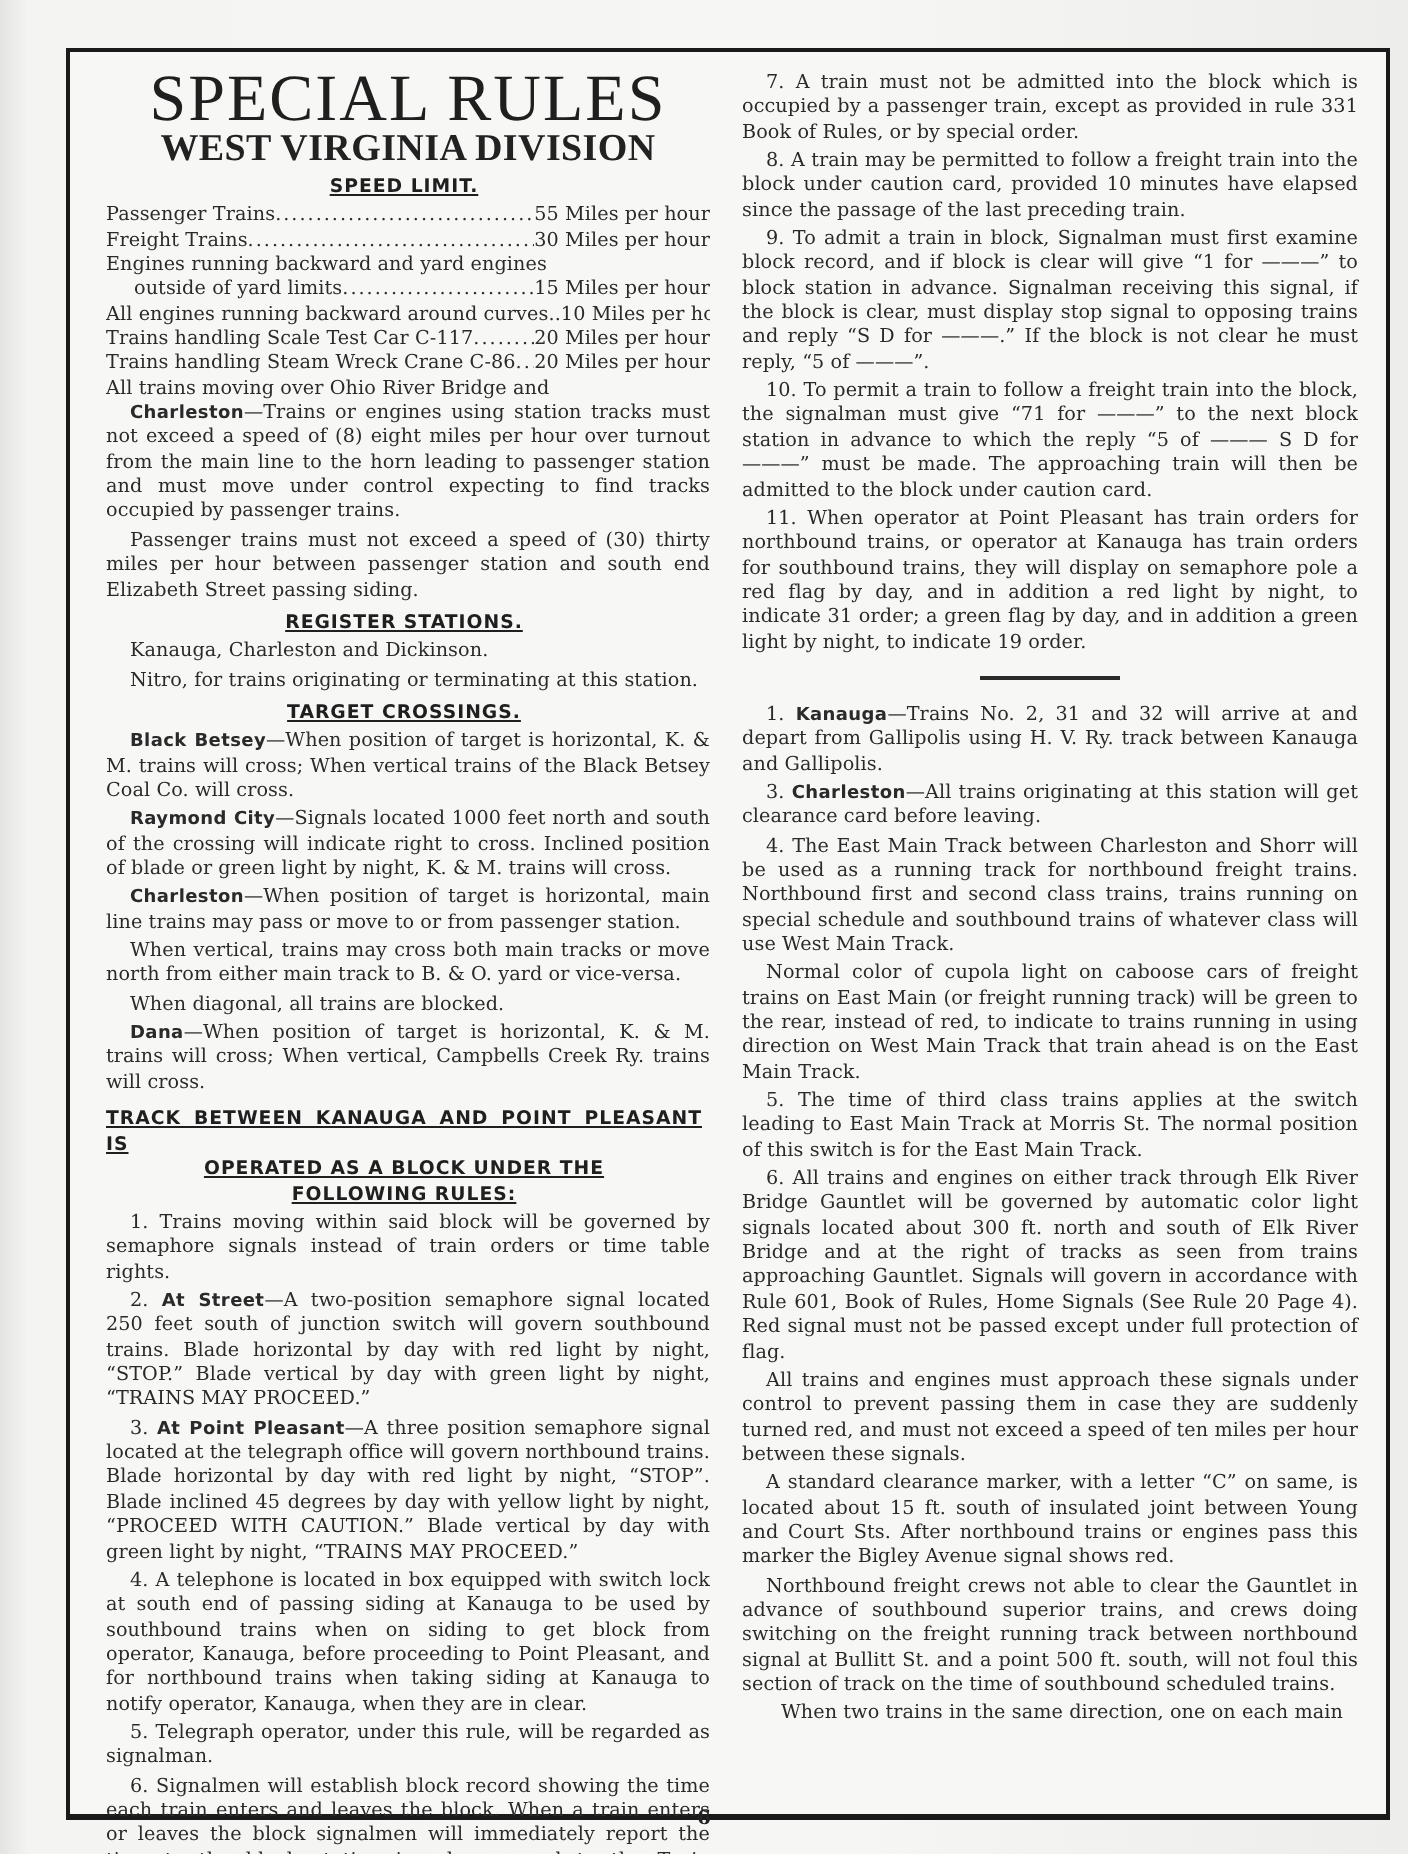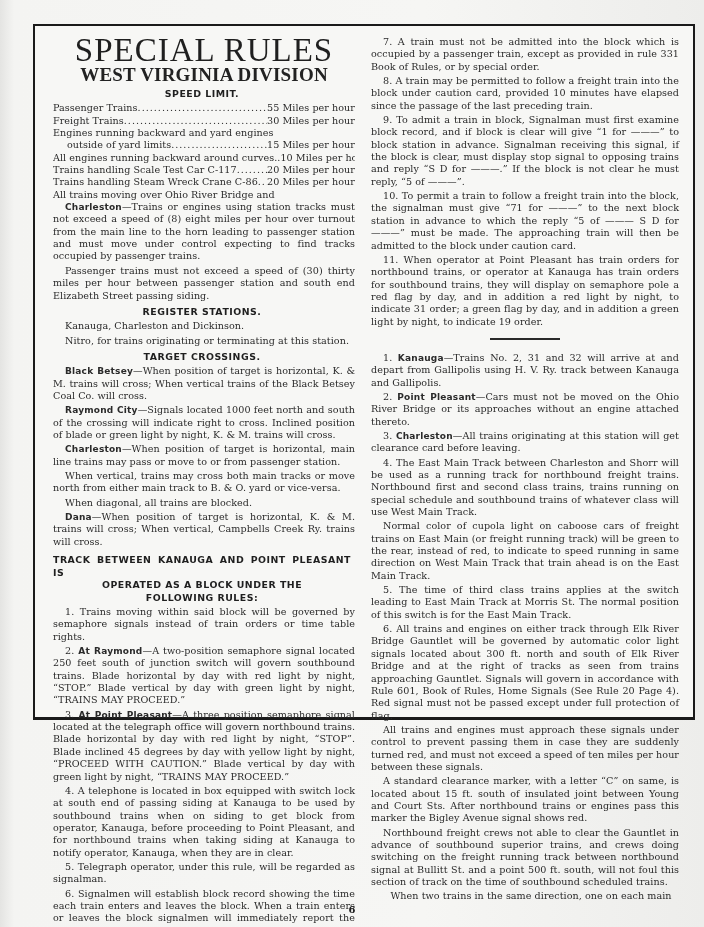--- a/index.html
+++ b/index.html
@@ -8,21 +8,21 @@
     background: #f2f2f0;
     font-family: "DejaVu Serif", "Liberation Serif", serif;
     color: #2a2a2a;
     position: relative;
   }
   .page-shadow {
     position: absolute; left: 0; top: 0; width: 704px; height: 927px;
     background: linear-gradient(90deg, #e4e4e2 0px, #f4f4f2 14px, #f6f6f4 60%, #ededeb 100%);
   }
   .frame {
-    position: absolute; left: 33px; top: 24px; width: 662px; height: 696px;
+    position: absolute; left: 33px; top: 24px; width: 662px; height: 886px;
     border: 2px solid #1a1a1a;
     border-bottom-width: 3px;
     box-sizing: border-box;
     background: #f7f7f5;
   }
   .col {
     position: absolute; top: 8px;
     font-size: 9.6px; line-height: 12.35px;
     text-align: justify;
     letter-spacing: 0.05px;
@@ -36,20 +36,21 @@
   }
   .subtitle {
     text-align: center; font-family: "Liberation Serif", serif;
     font-size: 19px; line-height: 18px; font-weight: bold; margin: 0 0 3px 0;
     letter-spacing: 0.2px; color: #222;
   }
   .heading {
     text-align: center; font-family: "DejaVu Sans", "Liberation Sans", sans-serif;
     font-weight: bold; font-size: 9.4px; letter-spacing: 0.5px; margin: 4px 4px 2px 0;
     color: #1f1f1f;
+    text-decoration: underline;
   }
   .heading.block { text-align: center; line-height: 12.5px; margin-top: 6px; }
   .speed-row { display: flex; white-space: nowrap; overflow: hidden; align-items: center; }
   .speed-row .lbl { flex: 0 0 auto; }
   .speed-row .dots { flex: 1 1 auto; overflow: hidden; letter-spacing: 1px; }
   .speed-row .dots::after { content: "............................................................................................"; }
   .speed-row .val { flex: 0 0 auto; }
   .speed-row.indent .lbl { padding-left: 14px; }
   .plain-line { white-space: nowrap; }
   p { margin: 0 0 2px 0; text-indent: 12px; }
@@ -122,41 +123,40 @@
     <p><span>When diagonal, all trains are blocked.</span></p>
     <p><span class="place">Dana</span><span>—When position of target is horizontal, K. &amp; M. trains will cross; When vertical, Campbells Creek Ry. trains will cross.</span></p>
 
     <div class="heading block">
       <div style="text-align:justify;text-align-last:justify;">TRACK BETWEEN KANAUGA AND POINT PLEASANT IS</div>
       <div>OPERATED AS A BLOCK UNDER THE</div>
       <div>FOLLOWING RULES:</div>
     </div>
 
     <p><span>1.</span> <span>Trains moving within said block will be governed by semaphore signals instead of train orders or time table rights.</span></p>
-    <p><span>2.</span> <span class="place">At Raymond</span><span>—A two-position semaphore signal located 250 feet south of junction switch will govern southbound trains. Blade horizontal by day with red light by night, “STOP.” Blade vertical by day with green light by night, “TRAINS MAY PROCEED.”</span></p>
+    <p><span>2.</span> <span class="place">At Street</span><span>—A two-position semaphore signal located 250 feet south of junction switch will govern southbound trains. Blade horizontal by day with red light by night, “STOP.” Blade vertical by day with green light by night, “TRAINS MAY PROCEED.”</span></p>
     <p><span>3.</span> <span class="place">At Point Pleasant</span><span>—A three position semaphore signal located at the telegraph office will govern northbound trains. Blade horizontal by day with red light by night, “STOP”. Blade inclined 45 degrees by day with yellow light by night, “PROCEED WITH CAUTION.” Blade vertical by day with green light by night, “TRAINS MAY PROCEED.”</span></p>
     <p><span>4.</span> <span>A telephone is located in box equipped with switch lock at south end of passing siding at Kanauga to be used by southbound trains when on siding to get block from operator, Kanauga, before proceeding to Point Pleasant, and for northbound trains when taking siding at Kanauga to notify operator, Kanauga, when they are in clear.</span></p>
     <p><span>5.</span> <span>Telegraph operator, under this rule, will be regarded as signalman.</span></p>
     <p><span>6.</span> <span>Signalmen will establish block record showing the time each train enters and leaves the block. When a train enters or leaves the block signalmen will immediately report the time to the block station in advance and to the Train Dispatcher.</span></p>
   </div>
 
   <div class="col right">
     <p><span>7.</span> <span>A train must not be admitted into the block which is occupied by a passenger train, except as provided in rule 331 Book of Rules, or by special order.</span></p>
     <p><span>8.</span> <span>A train may be permitted to follow a freight train into the block under caution card, provided 10 minutes have elapsed since the passage of the last preceding train.</span></p>
     <p><span>9.</span> <span>To admit a train in block, Signalman must first examine block record, and if block is clear will give “1 for ———” to block station in advance. Signalman receiving this signal, if the block is clear, must display stop signal to opposing trains and reply “S D for ———.” If the block is not clear he must reply, “5 of ———”.</span></p>
     <p><span>10.</span> <span>To permit a train to follow a freight train into the block, the signalman must give “71 for ———” to the next block station in advance to which the reply “5 of ——— S D for ———” must be made. The approaching train will then be admitted to the block under caution card.</span></p>
     <p><span>11.</span> <span>When operator at Point Pleasant has train orders for northbound trains, or operator at Kanauga has train orders for southbound trains, they will display on semaphore pole a red flag by day, and in addition a red light by night, to indicate 31 order; a green flag by day, and in addition a green light by night, to indicate 19 order.</span></p>
 
     <div class="rule-sep"></div>
 
     <p><span>1.</span> <span class="place">Kanauga</span><span>—Trains No. 2, 31 and 32 will arrive at and depart from Gallipolis using H. V. Ry. track between Kanauga and Gallipolis.</span></p>
-    <p><span>2.</span> <span class="place">Point Pleasant</span><span>—Cars must not be moved on the Ohio River Bridge or its approaches without an engine attached thereto.</span></p>
     <p><span>3.</span> <span class="place">Charleston</span><span>—All trains originating at this station will get clearance card before leaving.</span></p>
     <p><span>4.</span> <span>The East Main Track between Charleston and Shorr will be used as a running track for northbound freight trains. Northbound first and second class trains, trains running on special schedule and southbound trains of whatever class will use West Main Track.</span></p>
-    <p>Normal color of cupola light on caboose cars of freight trains on East Main (or freight running track) will be green to the rear, instead of red, to indicate to speed running in same direction on West Main Track that train ahead is on the East Main Track.</p>
+    <p>Normal color of cupola light on caboose cars of freight trains on East Main (or freight running track) will be green to the rear, instead of red, to indicate to trains running in using direction on West Main Track that train ahead is on the East Main Track.</p>
     <p><span>5.</span> <span>The time of third class trains applies at the switch leading to East Main Track at Morris St. The normal position of this switch is for the East Main Track.</span></p>
     <p><span>6.</span> <span>All trains and engines on either track through Elk River Bridge Gauntlet will be governed by automatic color light signals located about 300 ft. north and south of Elk River Bridge and at the right of tracks as seen from trains approaching Gauntlet. Signals will govern in accordance with Rule 601, Book of Rules, Home Signals (See Rule 20 Page 4). Red signal must not be passed except under full protection of flag.</span></p>
     <p>All trains and engines must approach these signals under control to prevent passing them in case they are suddenly turned red, and must not exceed a speed of ten miles per hour between these signals.</p>
     <p>A standard clearance marker, with a letter “C” on same, is located about 15 ft. south of insulated joint between Young and Court Sts. After northbound trains or engines pass this marker the Bigley Avenue signal shows red.</p>
     <p>Northbound freight crews not able to clear the Gauntlet in advance of southbound superior trains, and crews doing switching on the freight running track between northbound signal at Bullitt St. and a point 500 ft. south, will not foul this section of track on the time of southbound scheduled trains.</p>
     <p style="text-align:center;">When two trains in the same direction, one on each main</p>
   </div>
 </div>
 
 <div class="page-number">6</div>

